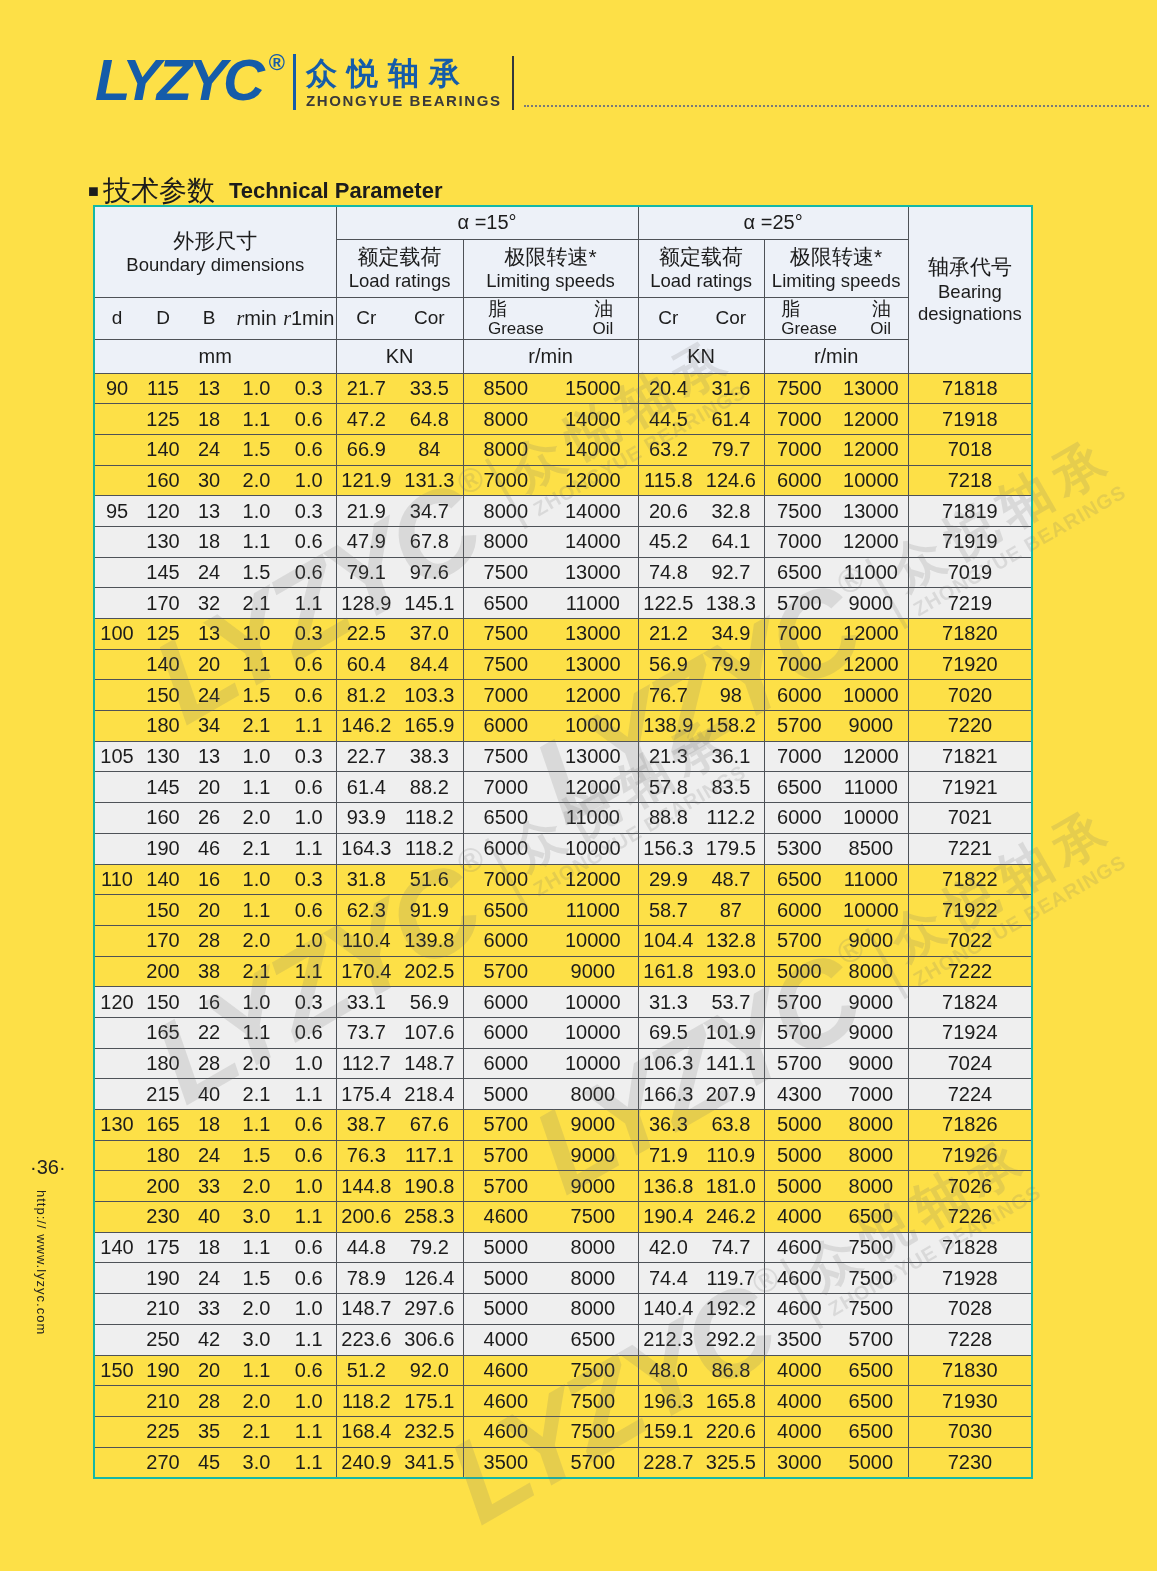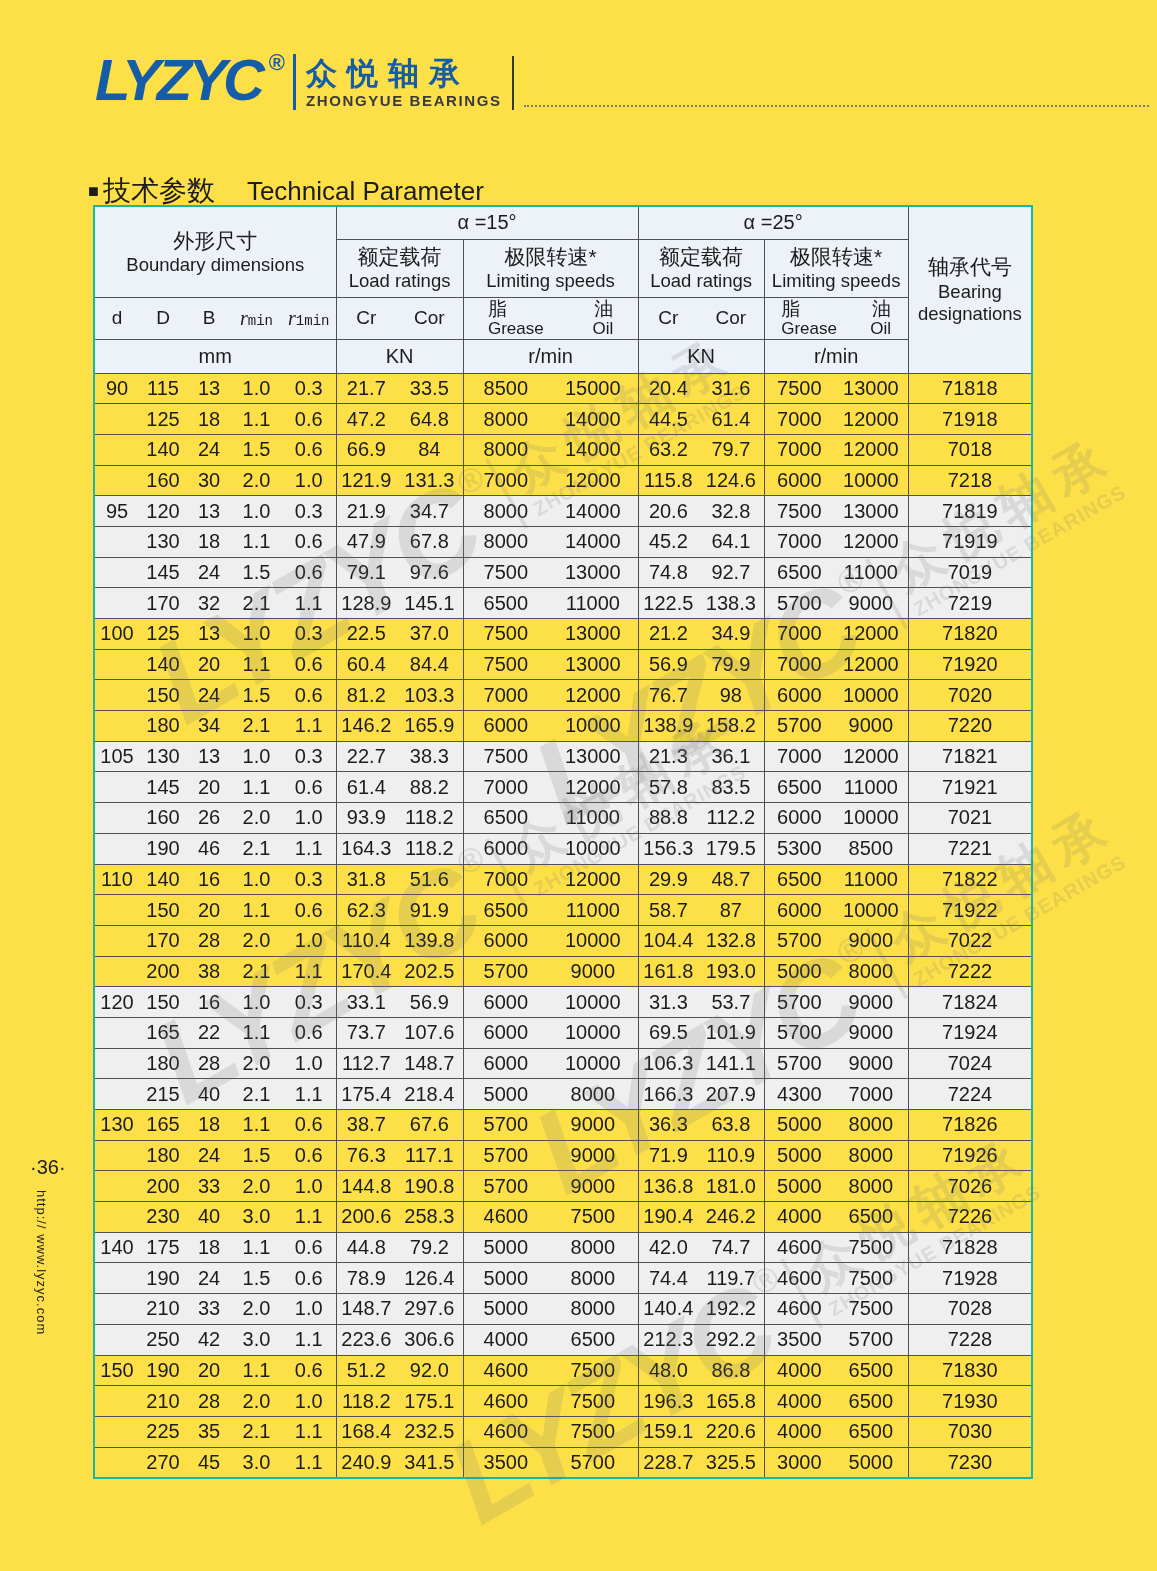--- a/index.html
+++ b/index.html
@@ -23,39 +23,39 @@
   .logo-stack{display:flex;flex-direction:column;justify-content:flex-end;padding-top:4px;}
   .logo-cn{font-size:31px;font-weight:bold;color:var(--brand);letter-spacing:10px;line-height:1.15;white-space:nowrap;}
   .logo-en{font-size:15px;font-weight:bold;color:#3a3a3a;letter-spacing:1.6px;line-height:1.2;white-space:nowrap;}
   .logo-divider2{width:2px;background:#33373c;align-self:stretch;margin:4px 10px 0 10px;}
   .dotted-rule{flex:1;align-self:flex-end;border-bottom:2px dotted #7a7a7a;margin-bottom:3px;height:0;}
 
   
   .section-title{position:absolute;left:88px;top:172px;font-size:21px;display:flex;align-items:center;gap:4px;white-space:nowrap;}
   .title-marker{font-size:18px;}
   .title-cn{font-size:28px;}
-  .title-en{font-size:26px;font-weight:normal;margin-left:28px;}
+  .title-en{font-size:22px;font-weight:bold;margin-left:10px;}
 
   
   .tp-table{position:absolute;left:93px;top:205px;width:938px;border-collapse:collapse;table-layout:fixed;
             border:2px solid #14b8a6;}
   .tp-table td{padding:0;text-align:center;vertical-align:middle;white-space:nowrap;overflow:hidden;color:var(--ink);}
   .bl{border-left:1px solid var(--border);}
   thead td{background:var(--header-bg);border-bottom:1px solid var(--border);}
   .hr1{height:33px;}
   .hr2{height:58px;}
   .hr3{height:42px;}
   .hr4{height:34px;}
   .h-alpha{font-size:20px;}
   .h-cn{font-size:21px;line-height:1.25;}
   .h-en{font-size:18.5px;line-height:1.2;}
   .hr3 td{font-size:19px;}
   .hr4 td{font-size:20px;text-align:center;}
   .rsym{font-style:italic;font-family:"Liberation Serif", serif;font-size:20px;}
-  .rsub{font-size:14px;font-family:Liberation Mono, monospace;}
+  .rsub{font-size:20px;}
   .go-wrap{display:flex;justify-content:space-around;align-items:center;}
   .go-col{display:flex;flex-direction:column;line-height:1.12;}
   .go-cn{font-size:19px;text-align:left;}
   .go-en{font-size:17px;}
   .go-col.right .go-cn{text-align:right;}
   tbody tr{height:30.7px;}
   tbody td{border-bottom:1px solid var(--border);font-size:20px;}
   tbody tr.alt td{background:var(--alt-row);}
 
   

